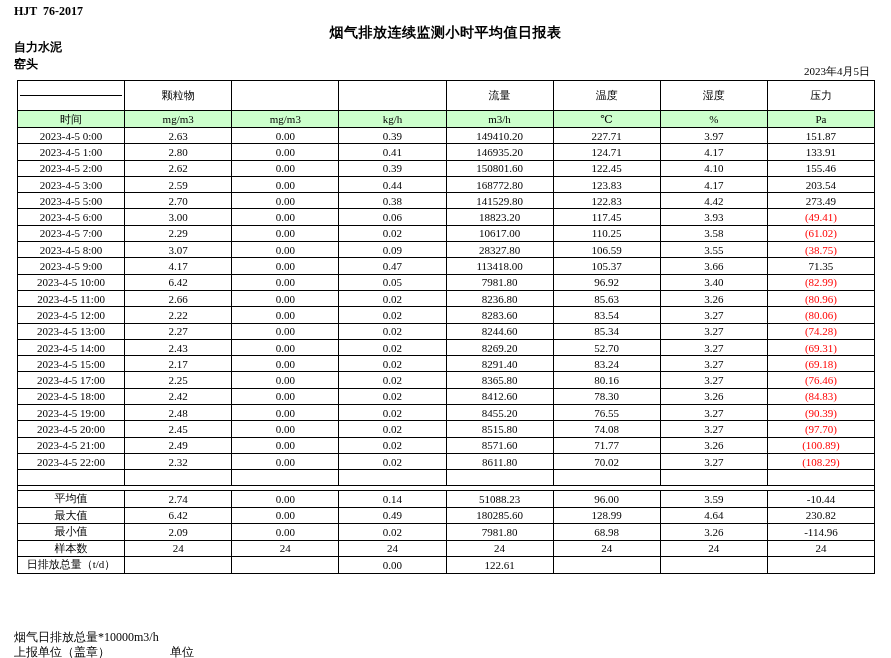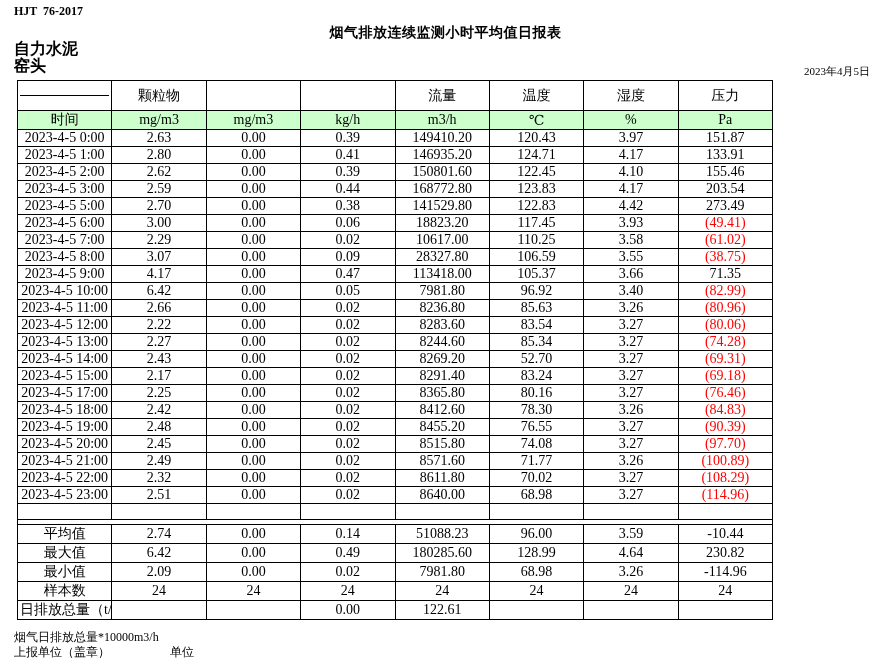--- a/index.html
+++ b/index.html
@@ -3,27 +3,27 @@
 <meta charset="utf-8">
 <style>
   html,body { margin:0; padding:0; background:#ffffff; }
   .canvas {
     position:relative; width:891px; height:658px; background:#fff;
     font-family:"Liberation Serif","DejaVu Serif",serif; color:#000;
     overflow:hidden;
   }
   .doc-code { position:absolute; left:14px; top:4px; font-size:12px; font-weight:bold; white-space:pre; }
   .title   { position:absolute; left:0; top:24px; width:100%; text-align:center; font-size:14px; font-weight:bold; letter-spacing:0.5px; }
-  .company { position:absolute; left:14px; top:39px; font-size:16px; font-weight:bold; }
-  .location{ position:absolute; left:14px; top:56px; font-size:16px; font-weight:bold; }
+  .company { position:absolute; left:14px; top:39px; font-size:12px; font-weight:bold; }
+  .location{ position:absolute; left:14px; top:56px; font-size:12px; font-weight:bold; }
   .date    { position:absolute; right:21px; top:64px; font-size:11px; }
 
   table.report {
-    position:absolute; left:17px; top:80px; width:756px;
-    border-collapse:collapse; table-layout:fixed; font-size:14px;
+    position:absolute; left:17px; top:80px; width:858px;
+    border-collapse:collapse; table-layout:fixed; font-size:11px;
   }
   table.report th, table.report td {
     border:1px solid #000; font-weight:normal; text-align:center;
     padding:0 2px; white-space:nowrap; overflow:hidden;
   }
   tr.grp-row th { height:28px; }
   th.split-cell { padding:0; vertical-align:top; }
   .split-top    { height:14px; border-bottom:1px solid #000; }
   .split-bottom { height:14px; }
   tr.unit-row th { height:16px; background:var(--header-green,#ccffcc); }
@@ -73,21 +73,21 @@
         <th>Pa</th>
       </tr>
     </thead>
     <tbody>
         <tr class="data-row">
           <td>2023-4-5 0:00</td>
           <td>2.63</td>
           <td>0.00</td>
           <td>0.39</td>
           <td>149410.20</td>
-          <td>120.43</td>
+          <td>227.71</td>
           <td>3.97</td>
           <td>151.87</td>
         </tr>
         <tr class="data-row">
           <td>2023-4-5 1:00</td>
           <td>2.80</td>
           <td>0.00</td>
           <td>0.41</td>
           <td>146935.20</td>
           <td>124.71</td>
@@ -277,30 +277,20 @@
         <tr class="data-row">
           <td>2023-4-5 22:00</td>
           <td>2.32</td>
           <td>0.00</td>
           <td>0.02</td>
           <td>8611.80</td>
           <td>70.02</td>
           <td>3.27</td>
           <td class="neg">(108.29)</td>
         </tr>
-        <tr class="data-row">
-          <td>2023-4-5 23:00</td>
-          <td>2.51</td>
-          <td>0.00</td>
-          <td>0.02</td>
-          <td>8640.00</td>
-          <td>68.98</td>
-          <td>3.27</td>
-          <td class="neg">(114.96)</td>
-        </tr>
         <tr class="blank-row">
           <td></td>
           <td></td>
           <td></td>
           <td></td>
           <td></td>
           <td></td>
           <td></td>
           <td></td>
         </tr>

